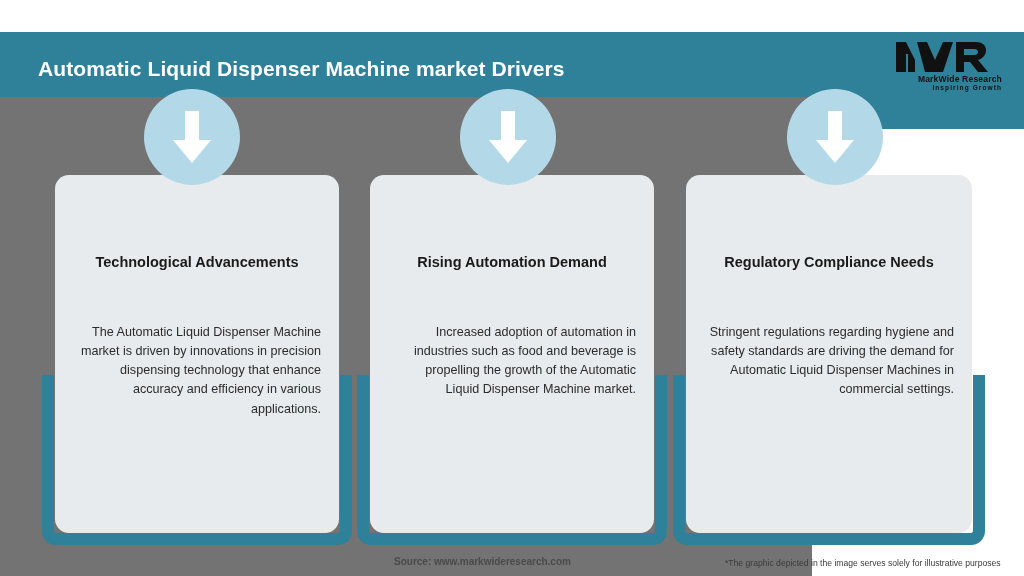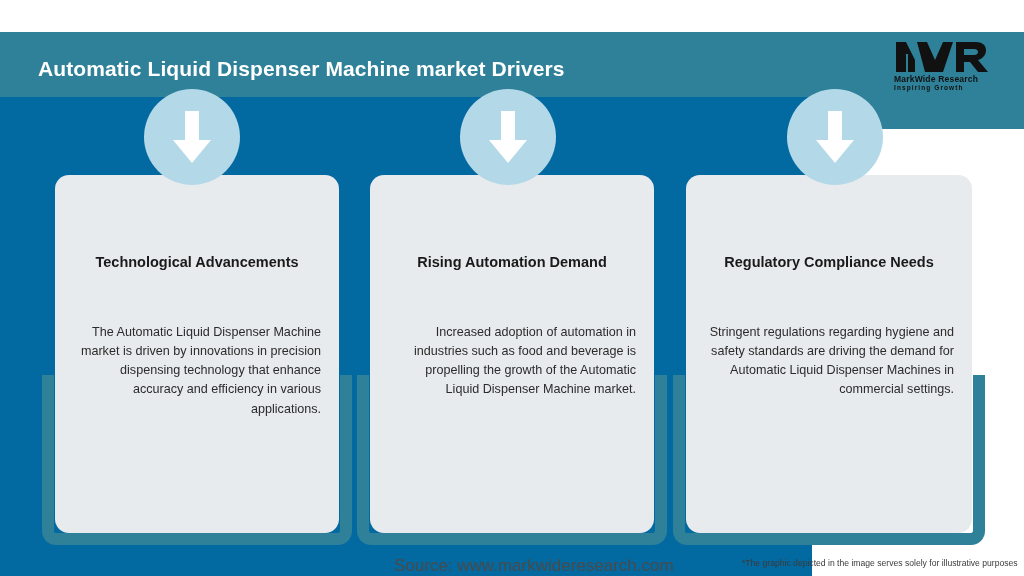--- a/index.html
+++ b/index.html
@@ -34,21 +34,21 @@
     color: #ffffff;
     letter-spacing: 0.1px;
     white-space: nowrap;
   }
   .logo {
     position: absolute;
     right: 22px;
     top: 8px;
     width: 108px;
     height: 58px;
-    text-align: left;
+    text-align: right;
     line-height: 1;
   }
   .logo-mark {
     display: block;
     height: 34px;
   }
   .logo-name {
     display: block;
     font-size: 8.5px;
     font-weight: bold;
@@ -65,21 +65,21 @@
     margin-top: 1px;
   }
 
   
   .canvas {
     position: absolute;
     left: 0;
     top: 97px;
     width: 812px;
     height: 479px;
-    background: #0369a1;
+    background: #737373;
   }
 
   .card-group {
     position: absolute;
     top: 0;
     height: 479px;
   }
 
   
   .frame {
@@ -138,33 +138,32 @@
     left: 50%;
     top: 50%;
     transform: translate(-50%, -50%);
   }
 
   
   .source {
     position: absolute;
     left: 394px;
     top: 556px;
-    font-size: 17px;
-    font-weight: normal;
+    font-size: 10px;
+    font-weight: bold;
     color: #4a4a4a;
     white-space: nowrap;
   }
   .disclaimer {
     position: absolute;
     left: 725px;
     top: 558px;
     font-size: 8.6px;
     color: #3a3a3a;
     white-space: nowrap;
-    margin-left: 17px;
   }
 </style>
 </head>
 <body>
 
 <div class="header">
   <div class="header-title">Automatic Liquid Dispenser Machine market Drivers</div>
 
   <div class="logo">
     <span class="logo-mark">

